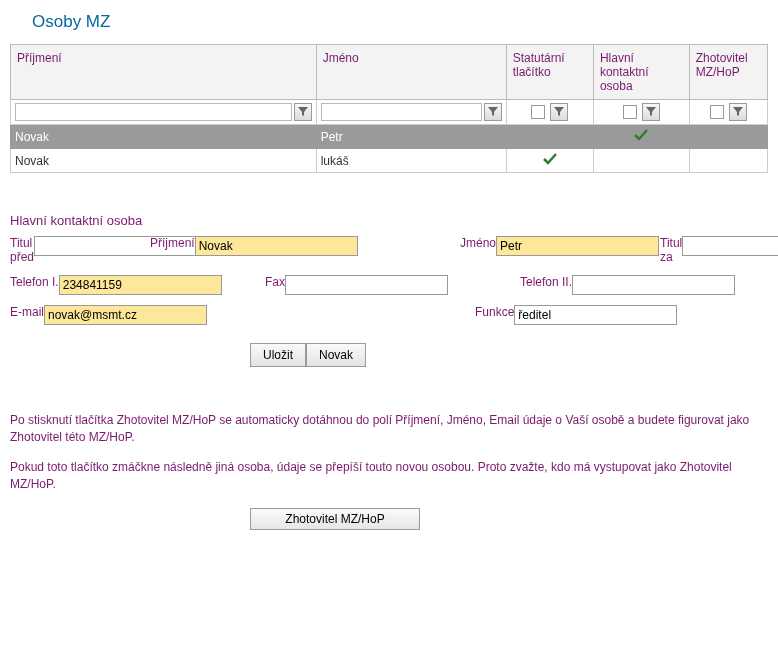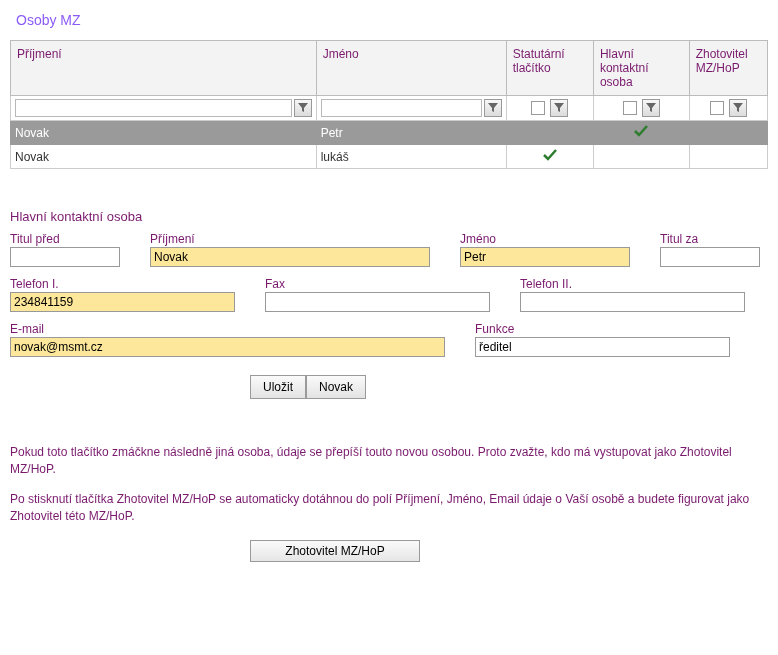--- a/index.html
+++ b/index.html
@@ -8,23 +8,23 @@
     font-family: Arial, sans-serif;
     font-size: 12px;
     color: #333;
     background: #fff;
   }
   .page {
     width: 778px;
     padding: 10px 10px 20px 10px;
   }
   .page-title {
-    color: #8b5cf6;
-    font-size: 14px;
-    margin: 2px 0 12px 6px;
+    color: #0369a1;
+    font-size: 17px;
+    margin: 2px 0 12px 22px;
   }
   table.grid {
     width: 100%;
     border-collapse: collapse;
     border: 1px solid #bbb;
   }
   table.grid th {
     background: #f3f3f3;
     color: #7a1a6d;
     text-align: left;
@@ -96,21 +96,21 @@
   .section-title {
     color: #7a1a6d;
     font-size: 13px;
     margin: 40px 0 8px 0;
   }
   .form-row {
     display: flex;
     gap: 30px;
     margin-bottom: 10px;
   }
-  .field { display: flex; flex-direction: column; }
+  .field { display: flex; flex-direction: row; }
   .field label {
     color: #7a1a6d;
     font-size: 12px;
     margin-bottom: 1px;
   }
   .field input {
     border: 1px solid #999;
     height: 20px;
     font-size: 12px;
     padding: 0 3px;
@@ -284,19 +284,19 @@
       <input value="ředitel" style="">
     </div>
   </div>
 
   <div class="btn-row">
     <button class="btn">Uložit</button>
     <button class="btn">Novak</button>
   </div>
 
   <div class="info-text">
+    <p>Po stisknutí tlačítka Zhotovitel MZ/HoP se automaticky dotáhnou do polí Příjmení, Jméno, Email údaje o Vaší osobě a budete figurovat jako Zhotovitel této MZ/HoP.</p>
     <p>Pokud toto tlačítko zmáčkne následně jiná osoba, údaje se přepíší touto novou osobou. Proto zvažte, kdo má vystupovat jako Zhotovitel MZ/HoP.</p>
-    <p>Po stisknutí tlačítka Zhotovitel MZ/HoP se automaticky dotáhnou do polí Příjmení, Jméno, Email údaje o Vaší osobě a budete figurovat jako Zhotovitel této MZ/HoP.</p>
   </div>
 
   <button class="btn-wide">Zhotovitel MZ/HoP</button>
 
 </div>
 
 </body></html>

